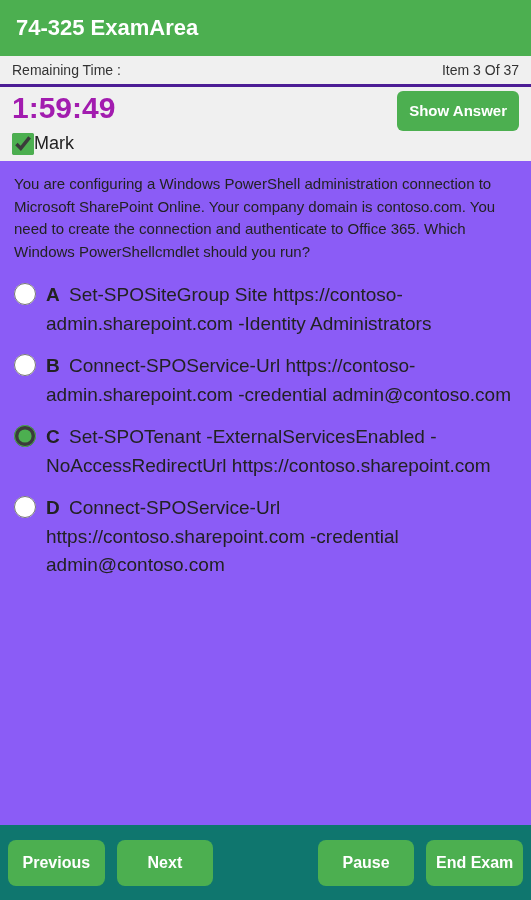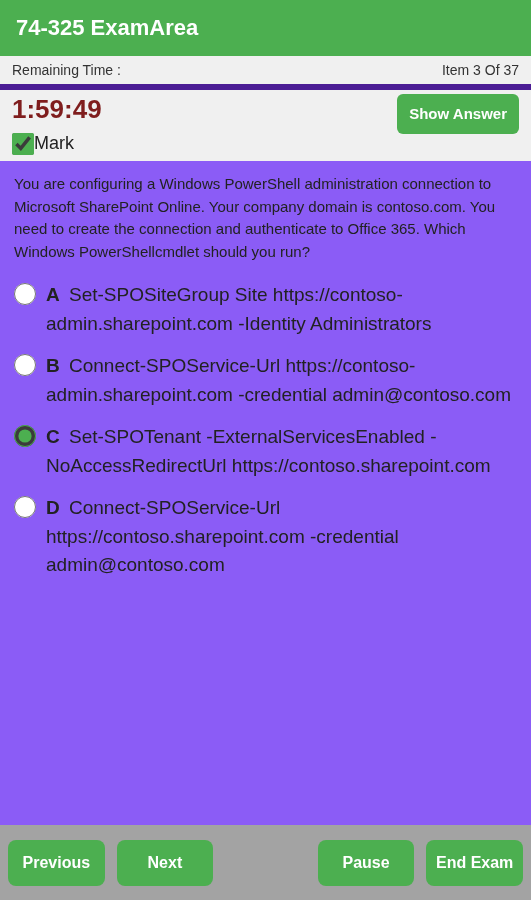--- a/index.html
+++ b/index.html
@@ -27,21 +27,21 @@
       font-weight: bold;
     }
 
     
     #sub-header {
       background: #f0f0f0;
       padding: 6px 12px;
       display: flex;
       justify-content: space-between;
       align-items: center;
-      border-bottom: 6px solid #4c1d95;
+      border-bottom: 3px solid #4c1d95;
     }
     #remaining-label {
       font-size: 14px;
       color: #333;
     }
     #item-info {
       font-size: 14px;
       color: #333;
     }
 
@@ -53,23 +53,23 @@
       align-items: flex-start;
       justify-content: space-between;
       position: relative;
     }
     #timer-left {
       display: flex;
       flex-direction: column;
       gap: 6px;
     }
     #timer-value {
-      font-size: 26px;
-      font-weight: bold;
-      color: #7f1d1d;
+      font-size: 30px;
+      font-weight: bold;
+      color: #a21caf;
     }
     #mark-row {
       display: flex;
       align-items: center;
       gap: 0;
     }
     #mark-checkbox {
       width: 22px;
       height: 22px;
       accent-color: #4caf50;
@@ -125,21 +125,21 @@
       color: #222;
       line-height: 1.5;
     }
     .option-letter {
       font-weight: bold;
       margin-right: 4px;
     }
 
     
     #footer {
-      background: #a3a3a3;
+      background: #0f766e;
       padding: 12px 8px;
       display: flex;
       justify-content: space-between;
       gap: 12px;
       min-height: 75px;
       align-items: center;
     }
     .footer-btn {
       background: #4caf50;
       color: white;

